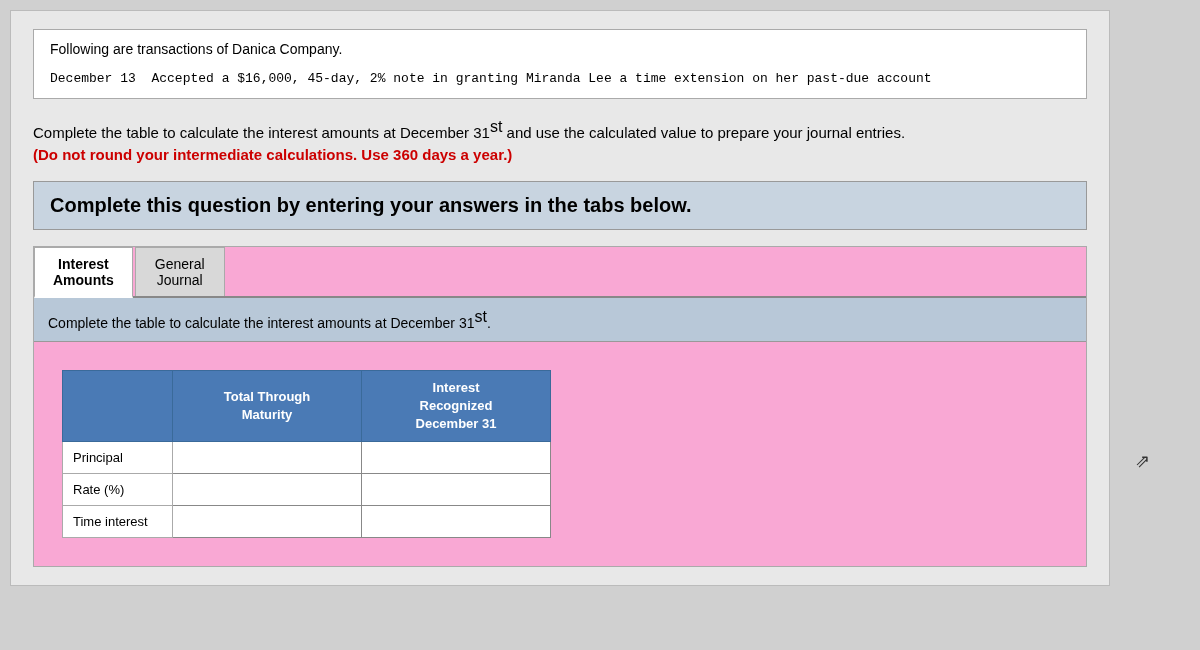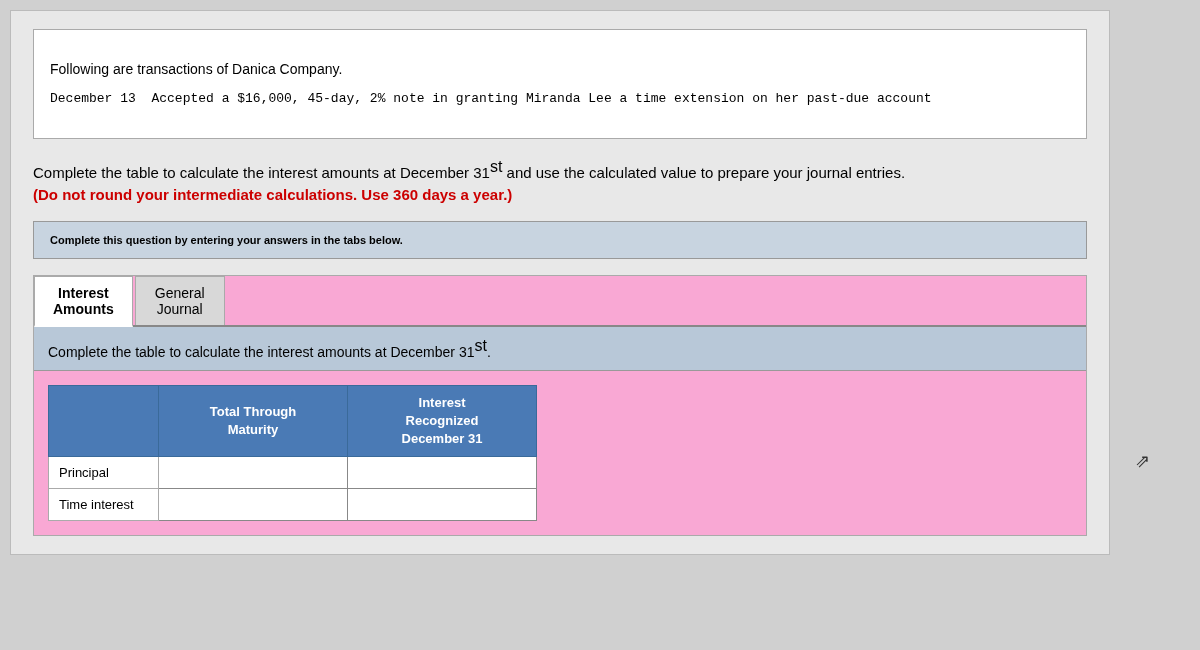--- a/index.html
+++ b/index.html
@@ -16,21 +16,21 @@
     }
     .main-container {
       background: #e8e8e8;
       width: 1100px;
       padding: 18px 22px;
       border: 1px solid #bbb;
     }
     .info-box {
       background: white;
       border: 1px solid #aaa;
-      padding: 28px 16px;
+      padding: 8px 16px;
       margin-bottom: 16px;
       font-family: 'Courier New', monospace;
       font-size: 13px;
       line-height: 1.7;
     }
     .info-box .title-line {
       font-family: Arial, sans-serif;
       font-size: 14px;
       font-weight: normal;
       margin-bottom: 6px;
@@ -42,21 +42,21 @@
     }
     .instructions .bold-red {
       font-weight: bold;
       color: #cc0000;
     }
     .sup { font-size: 16px; vertical-align: super; }
     .complete-box {
       background: #c8d4e0;
       border: 1px solid #999;
       padding: 12px 16px;
-      font-size: 11px;
+      font-size: 20px;
       font-weight: bold;
       margin-bottom: 16px;
     }
     .tabs-area {
       background: #f9a8d4;
       border: 1px solid #aaa;
     }
     .tabs-row {
       display: flex;
       border-bottom: 2px solid #888;
@@ -81,21 +81,21 @@
     .tab-content {
       padding: 0;
     }
     .tab-desc {
       background: #b8c8d8;
       padding: 10px 14px;
       font-size: 14px;
       border-bottom: 1px solid #999;
     }
     .table-area {
-      padding: 14px;
+      padding: 28px;
     }
     table.interest-table {
       border-collapse: collapse;
       font-size: 13px;
     }
     table.interest-table th {
       background: #4a7ab5;
       color: white;
       padding: 8px 14px;
       text-align: center;
@@ -197,20 +197,25 @@
                 <th>Interest<br>Recognized<br>December 31</th>
               </tr>
             </thead>
             <tbody>
               <tr>
                 <td class="row-label">Principal</td>
                 <td class="input-cell"><input type="text" style=""></td>
                 <td class="input-cell"><input type="text" style=""></td>
               </tr>
               <tr>
+                <td class="row-label">Rate (%)</td>
+                <td class="input-cell"><input type="text" style=""></td>
+                <td class="input-cell"><input type="text" style=""></td>
+              </tr>
+              <tr>
                 <td class="row-label">Time interest</td>
                 <td class="input-cell"><input type="text" style=""></td>
                 <td class="input-cell"><input type="text" style=""></td>
               </tr>
             </tbody>
           </table>
         </div>
       </div>
     </div>
 

